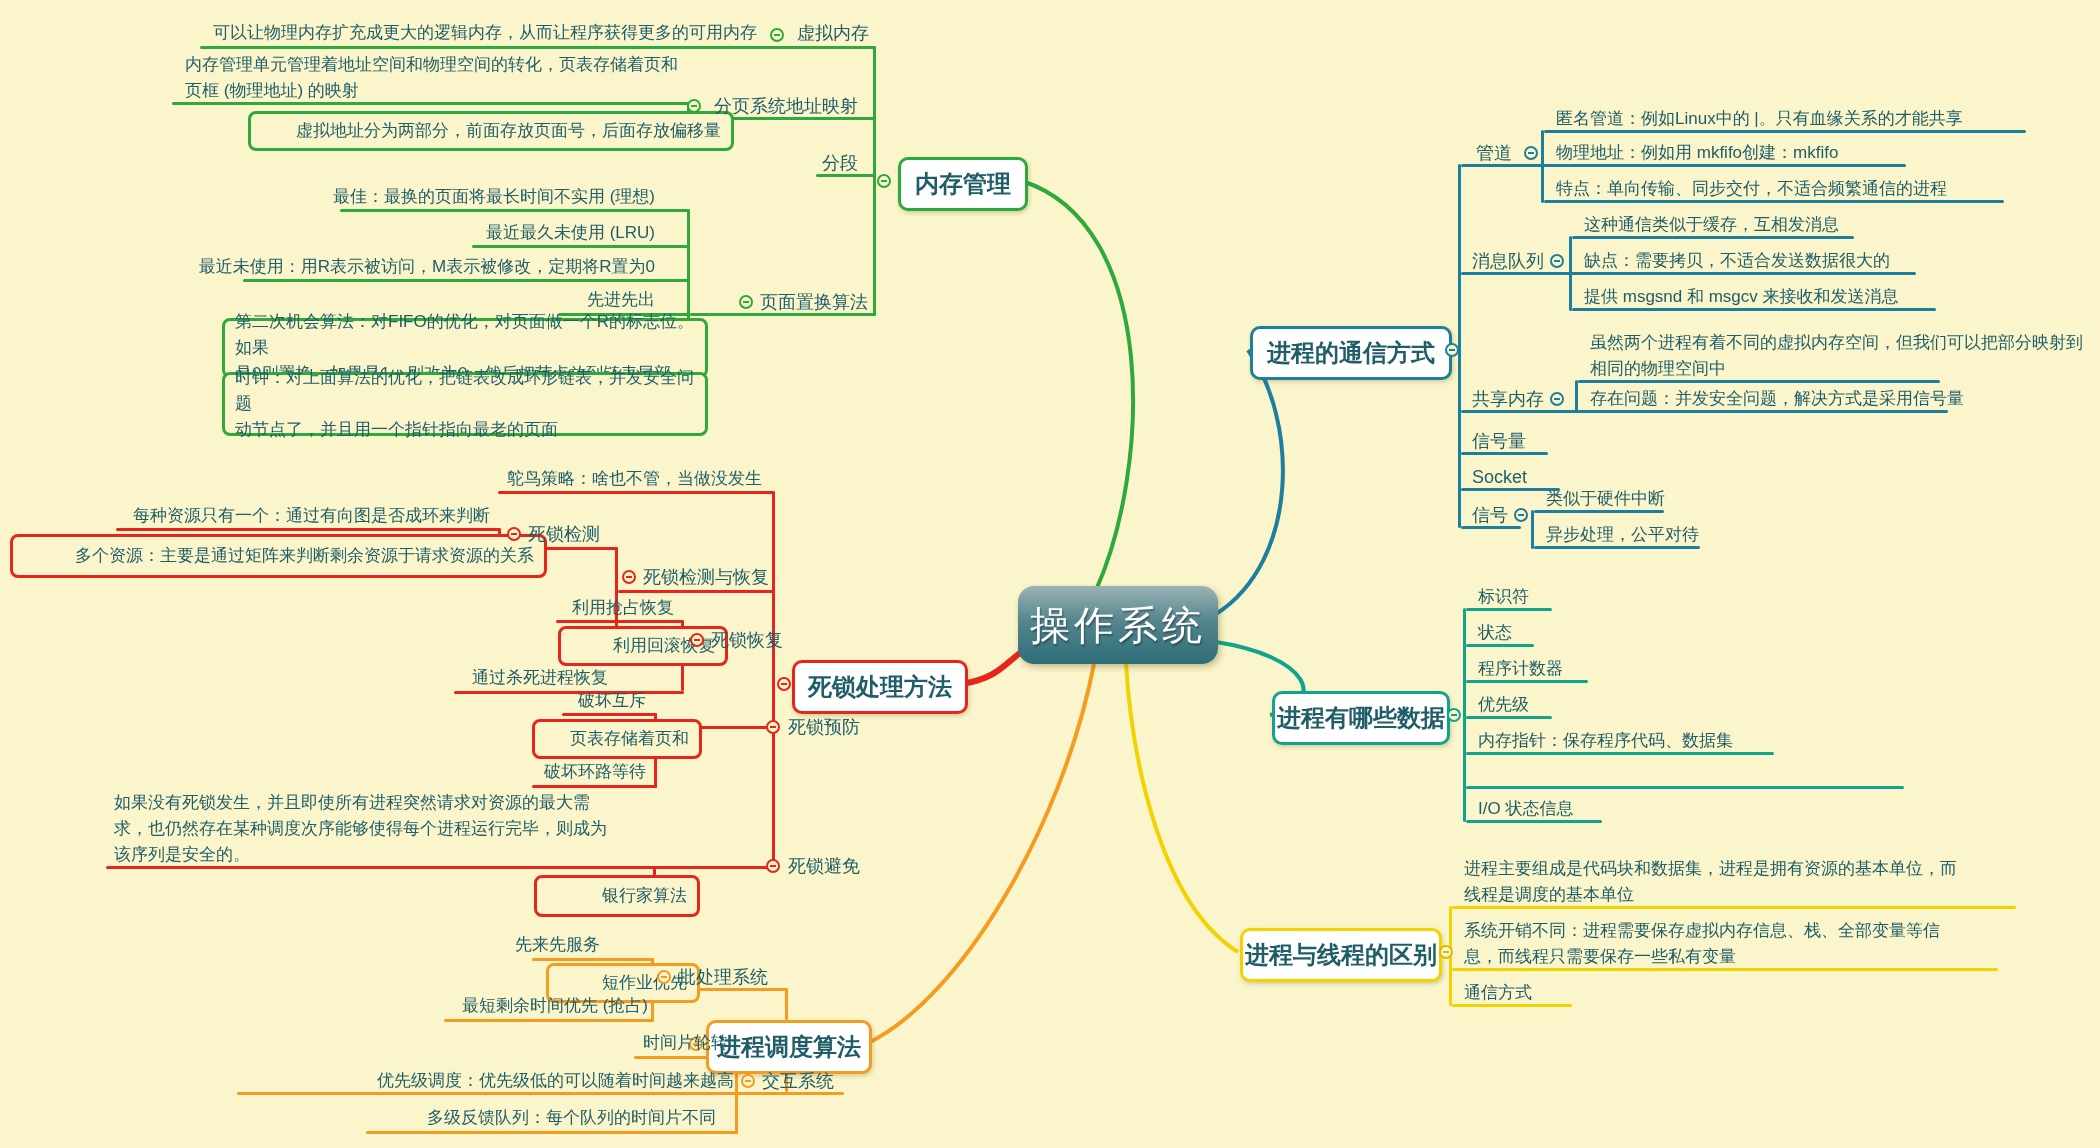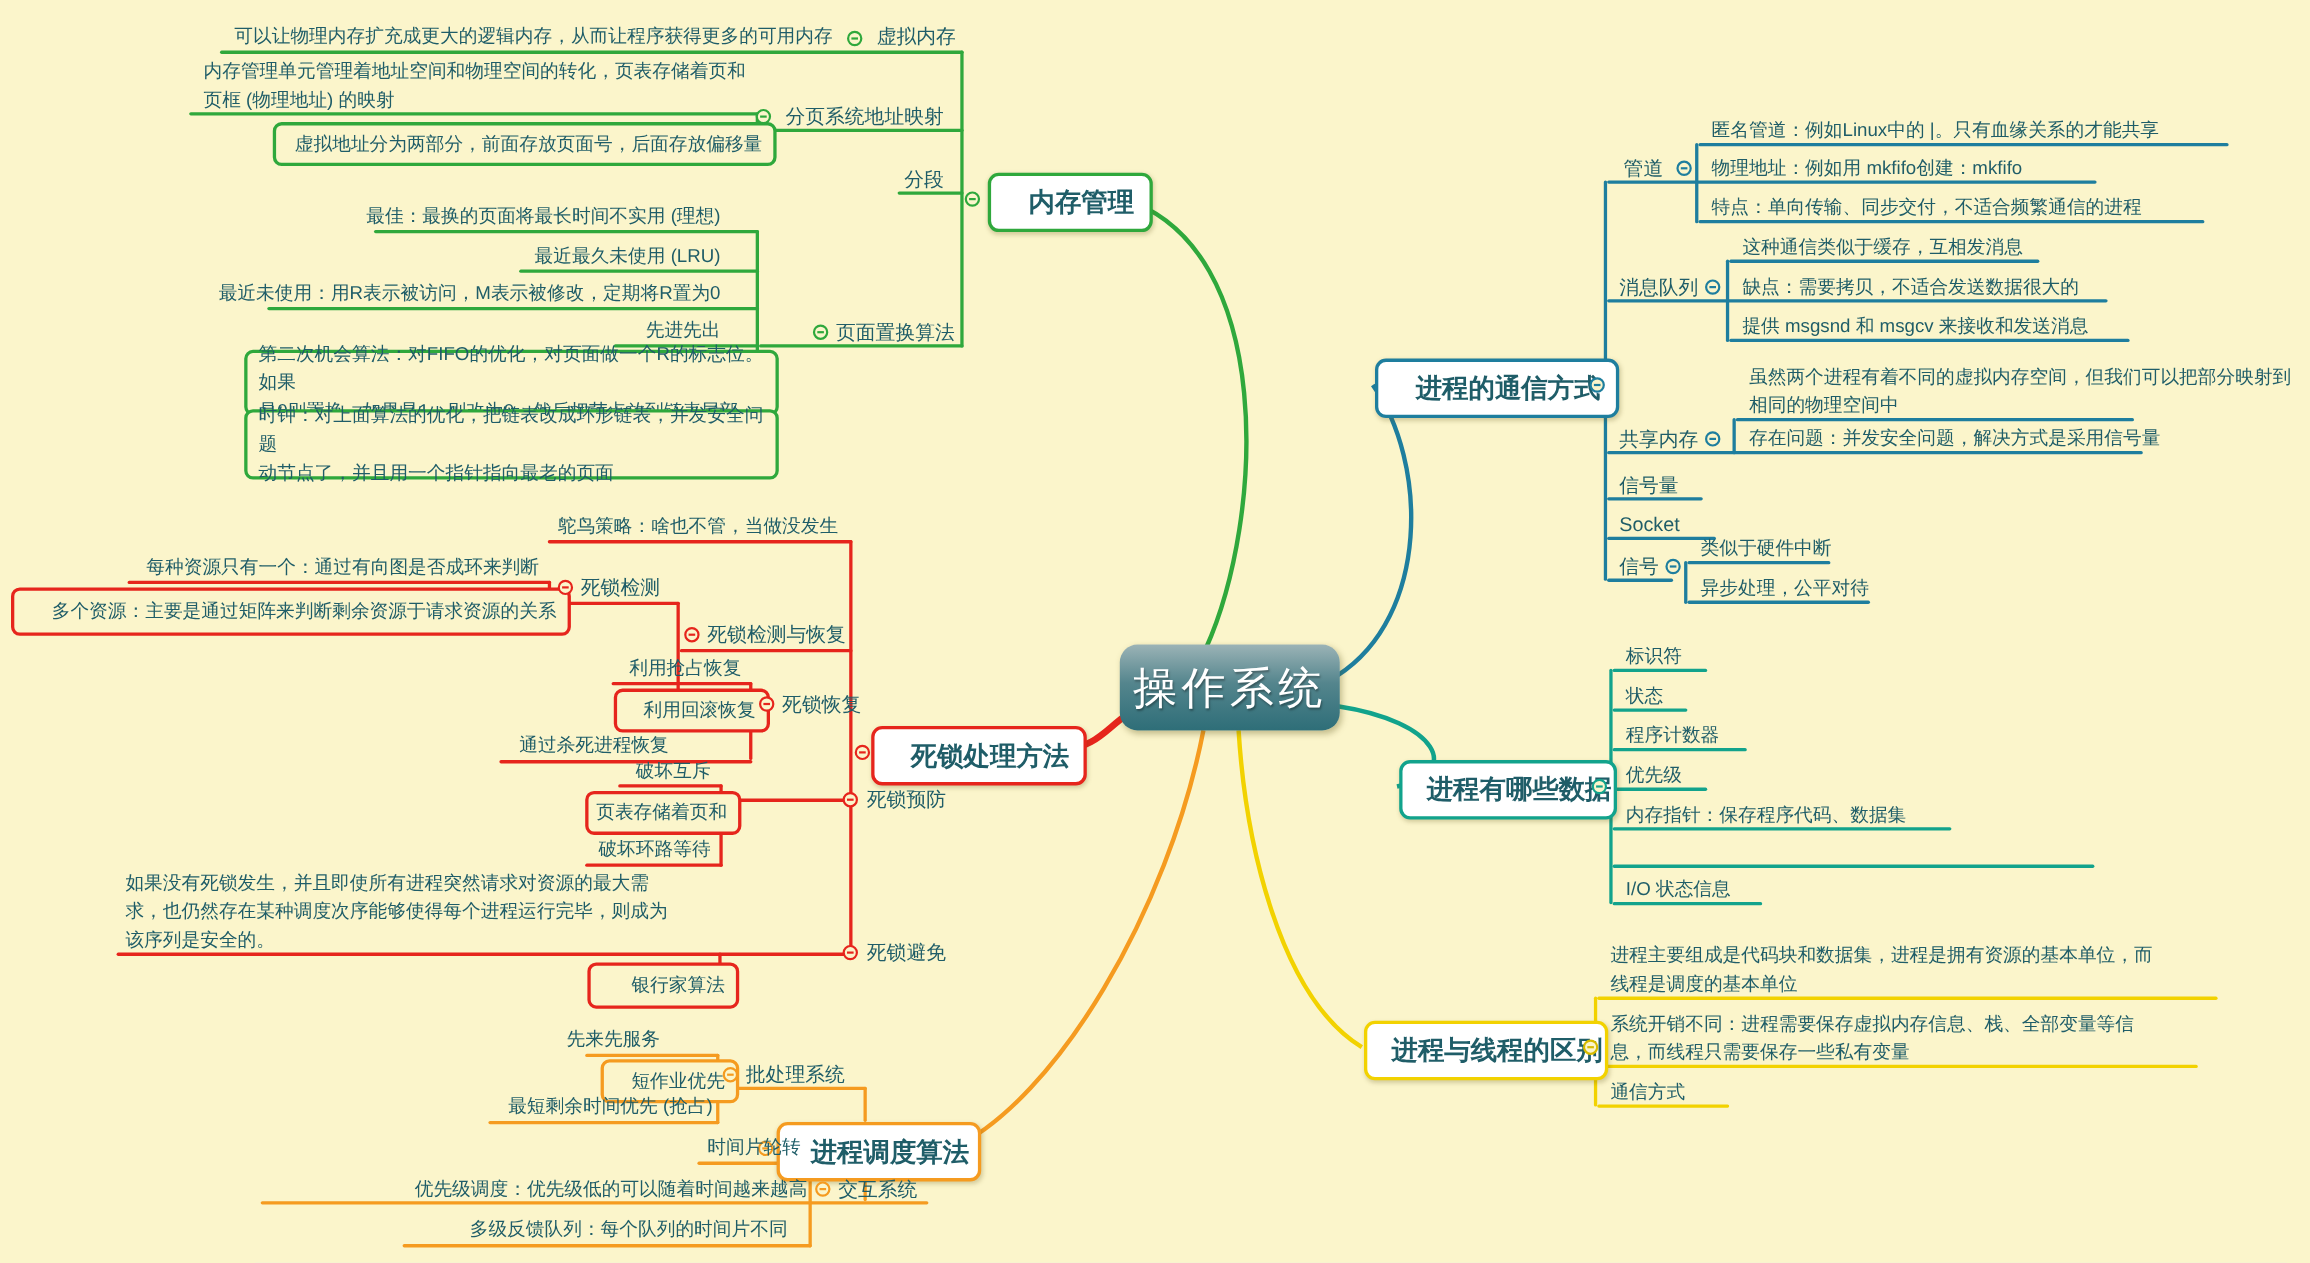--- a/index.html
+++ b/index.html
@@ -9,35 +9,35 @@
   html,body{margin:0;padding:0;}
   body{font-family:"Liberation Sans","DejaVu Sans",sans-serif;background:#e8e8e8;}
   #canvas{position:relative;width:2100px;height:1148px;background:var(--bg);overflow:hidden;}
   svg.curves{position:absolute;left:0;top:0;z-index:0;}
   
   .t{position:absolute;white-space:nowrap;font-size:17px;line-height:26px;color:var(--tx);z-index:2;}
   .ml{white-space:pre-line;}
   .lbl{font-size:18px;}
   
   .nd{position:absolute;background:#fff;border:3px solid;border-radius:10px;display:flex;align-items:center;justify-content:center;
-      font-size:24px;font-weight:bold;color:var(--tx);z-index:2;box-shadow:1px 2px 4px rgba(90,80,20,.25);padding-left:20px;}
+      font-size:24px;font-weight:bold;color:var(--tx);z-index:2;box-shadow:1px 2px 4px rgba(90,80,20,.25);}
   .nd.g{border-color:var(--g);} .nd.r{border-color:var(--r);} .nd.b{border-color:var(--b);}
   .nd.t{border-color:var(--t);} .nd.y{border-color:var(--y);} .nd.o{border-color:var(--o);}
   
   .center{position:absolute;border-radius:16px;display:flex;align-items:center;justify-content:center;z-index:3;
           background:linear-gradient(#9BB3B6,#54858D 45%,#2E6E78);color:#fff;font-size:40px;letter-spacing:4px;
           text-shadow:1px 2px 2px rgba(0,0,0,.35);box-shadow:2px 3px 6px rgba(90,80,20,.35);}
   
   .ln{position:absolute;height:3px;z-index:1;border-radius:2px;}
   .vl{position:absolute;width:3px;z-index:1;border-radius:2px;}
   .ln.g,.vl.g{background:var(--g);} .ln.r,.vl.r{background:var(--r);} .ln.b,.vl.b{background:var(--b);}
   .ln.t,.vl.t{background:var(--t);} .ln.y,.vl.y{background:var(--y);} .ln.o,.vl.o{background:var(--o);}
   
   .bx{position:absolute;border:3px solid;border-radius:8px;display:flex;align-items:center;z-index:2;
-      font-size:17px;line-height:26px;color:var(--tx);background:var(--bg);}
+      font-size:17px;line-height:26px;color:var(--tx);background:var(--bg);padding-left:28px;}
   .bx.re{justify-content:flex-end;padding-right:10px;}
   .bx.g{border-color:var(--g);} .bx.r{border-color:var(--r);} .bx.o{border-color:var(--o);}
   
   .ic{position:absolute;width:14px;height:14px;box-sizing:border-box;border:2px solid currentColor;border-radius:50%;
       z-index:2;background:var(--bg);}
   .ic::after{content:"";position:absolute;left:2px;right:2px;top:50%;margin-top:-1px;height:2px;background:currentColor;}
   .ic.g{color:var(--g);} .ic.r{color:var(--r);} .ic.b{color:var(--b);}
   .ic.t{color:var(--t);} .ic.y{color:#d8bb00;} .ic.o{color:var(--o);}
 </style>
 </head>

